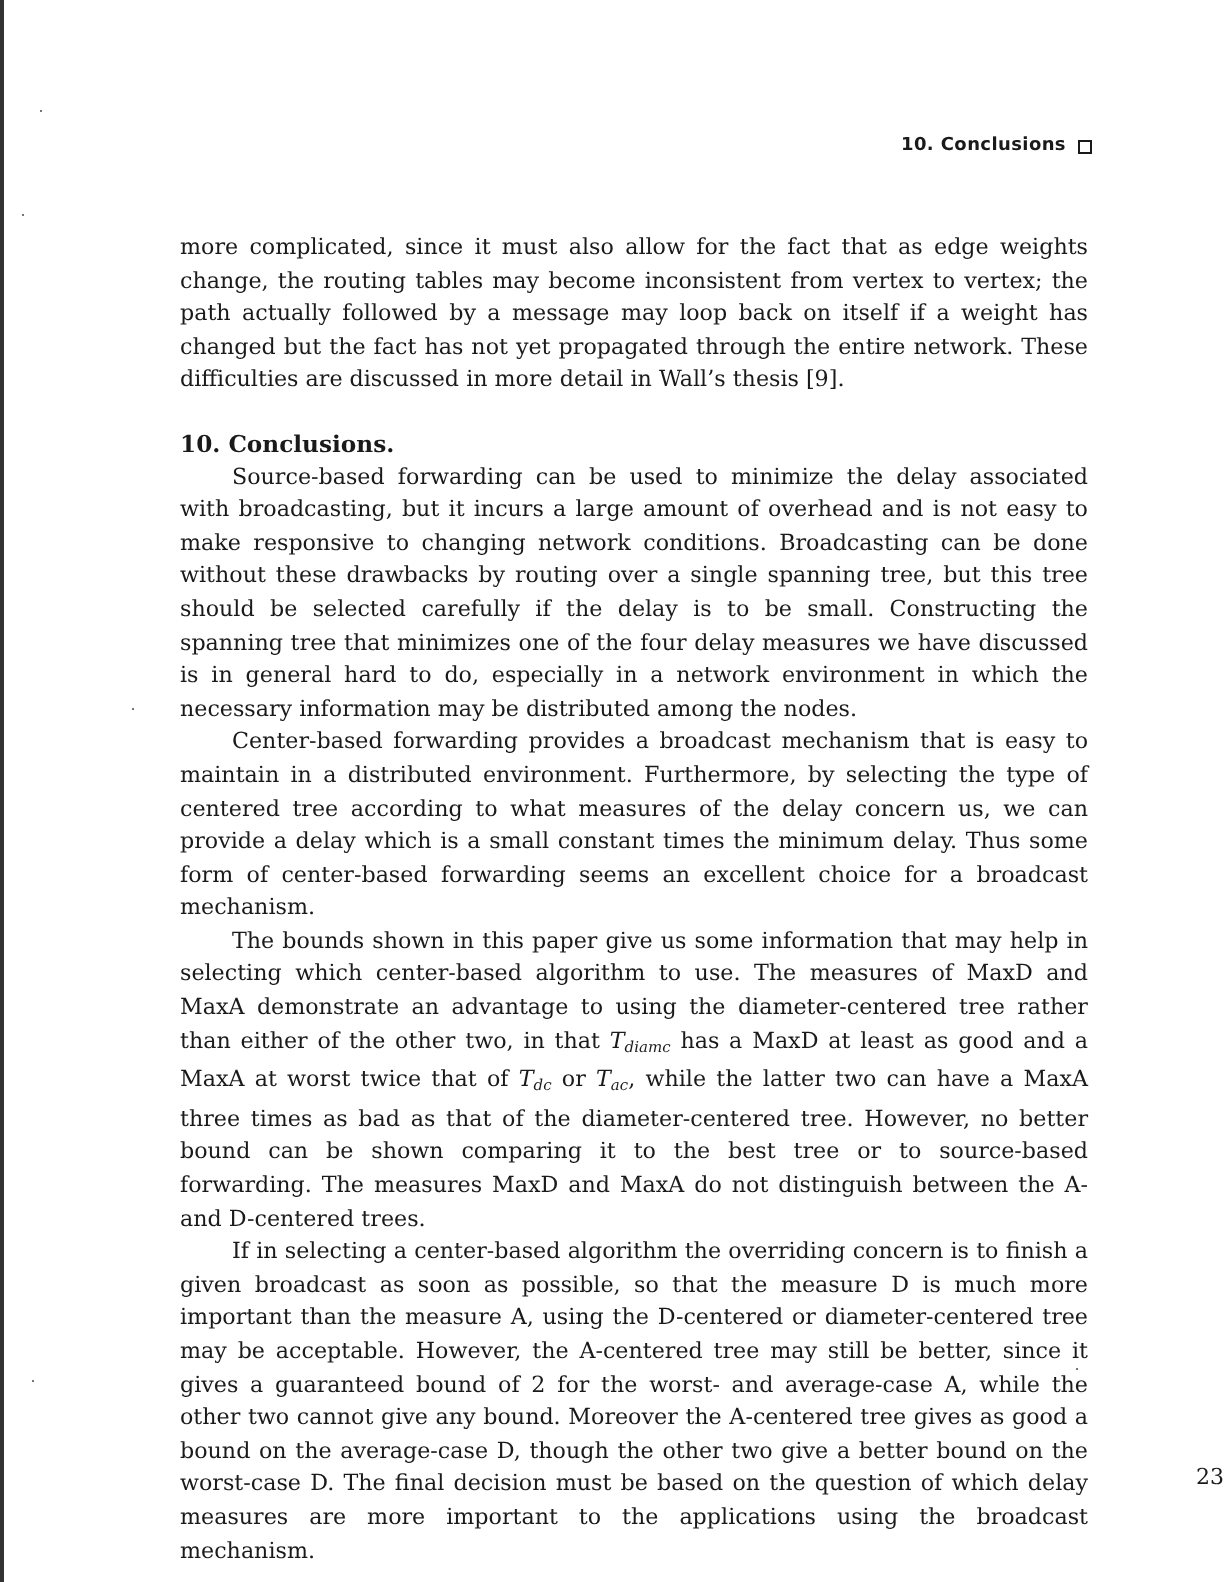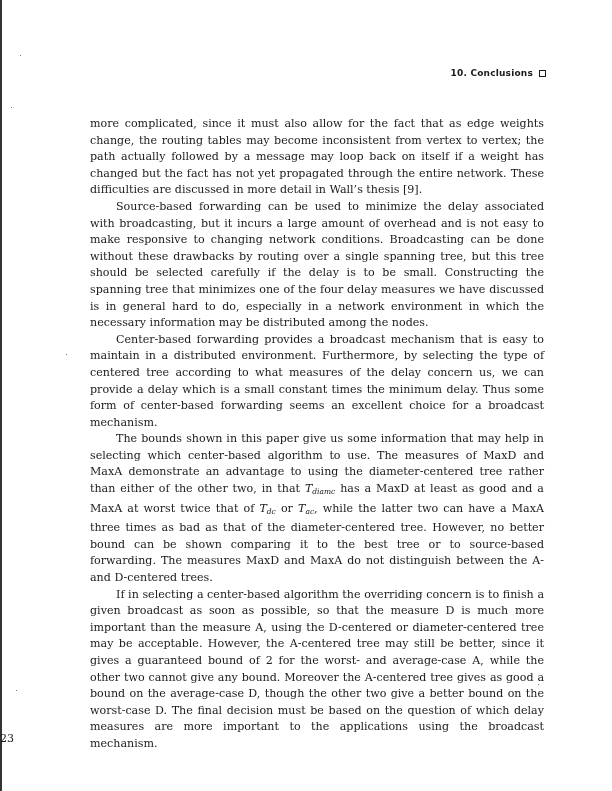--- a/index.html
+++ b/index.html
@@ -69,21 +69,21 @@
     .sub small {
       font-size: 7.5px;
       vertical-align: -2px;
       font-style: italic;
     }
     .page-number {
       position: absolute;
       top: 732px;
       left: 0;
       width: 612px;
-      text-align: left;
+      text-align: right;
       font-size: 11px;
     }
     .speck {
       position: absolute;
       width: 1px;
       height: 1px;
       background: #777;
     }
   </style>
 </head>
@@ -92,20 +92,21 @@
 <div class="left-edge"></div>
 
 <div class="running-head">
   <span>10. Conclusions</span>
   <span class="box-icon"></span>
 </div>
 
 <div class="content">
   <p>more complicated, since it must also allow for the fact that as edge weights change, the routing tables may become inconsistent from vertex to vertex; the path actually followed by a message may loop back on itself if a weight has changed but the fact has not yet propagated through the entire network. These difficulties are discussed in more detail in Wall’s thesis [9].</p>
 
+  <p class="section-heading">10. Conclusions.</p>
 
   <p class="indent">Source-based forwarding can be used to minimize the delay associated with broadcasting, but it incurs a large amount of overhead and is not easy to make responsive to changing network conditions. Broadcasting can be done without these drawbacks by routing over a single spanning tree, but this tree should be selected carefully if the delay is to be small. Constructing the spanning tree that minimizes one of the four delay measures we have discussed is in general hard to do, especially in a network environment in which the necessary information may be distributed among the nodes.</p>
   <p class="indent">Center-based forwarding provides a broadcast mechanism that is easy to maintain in a distributed environment. Furthermore, by selecting the type of centered tree according to what measures of the delay concern us, we can provide a delay which is a small constant times the minimum delay. Thus some form of center-based forwarding seems an excellent choice for a broadcast mechanism.</p>
   <p class="indent"><span>The bounds shown in this paper give us some information that may help in selecting which center-based algorithm to use. The measures of MaxD and MaxA demonstrate an advantage to using the diameter-centered tree rather than either of the other two, in that </span><span class="sub"><span>T</span><small>diamc</small></span><span> has a MaxD at least as good and a MaxA at worst twice that of </span><span class="sub"><span>T</span><small>dc</small></span><span> or </span><span class="sub"><span>T</span><small>ac</small></span><span>, while the latter two can have a MaxA three times as bad as that of the diameter-centered tree. However, no better bound can be shown comparing it to the best tree or to source-based forwarding. The measures MaxD and MaxA do not distinguish between the A- and D-centered trees.</span></p>
   <p class="indent">If in selecting a center-based algorithm the overriding concern is to finish a given broadcast as soon as possible, so that the measure D is much more important than the measure A, using the D-centered or diameter-centered tree may be acceptable. However, the A-centered tree may still be better, since it gives a guaranteed bound of 2 for the worst- and average-case A, while the other two cannot give any bound. Moreover the A-centered tree gives as good a bound on the average-case D, though the other two give a better bound on the worst-case D. The final decision must be based on the question of which delay measures are more important to the applications using the broadcast mechanism.</p>
 </div>
 
 <div class="page-number">23</div>
 
 <div class="speck" style="left:20px;top:55px;"></div>

